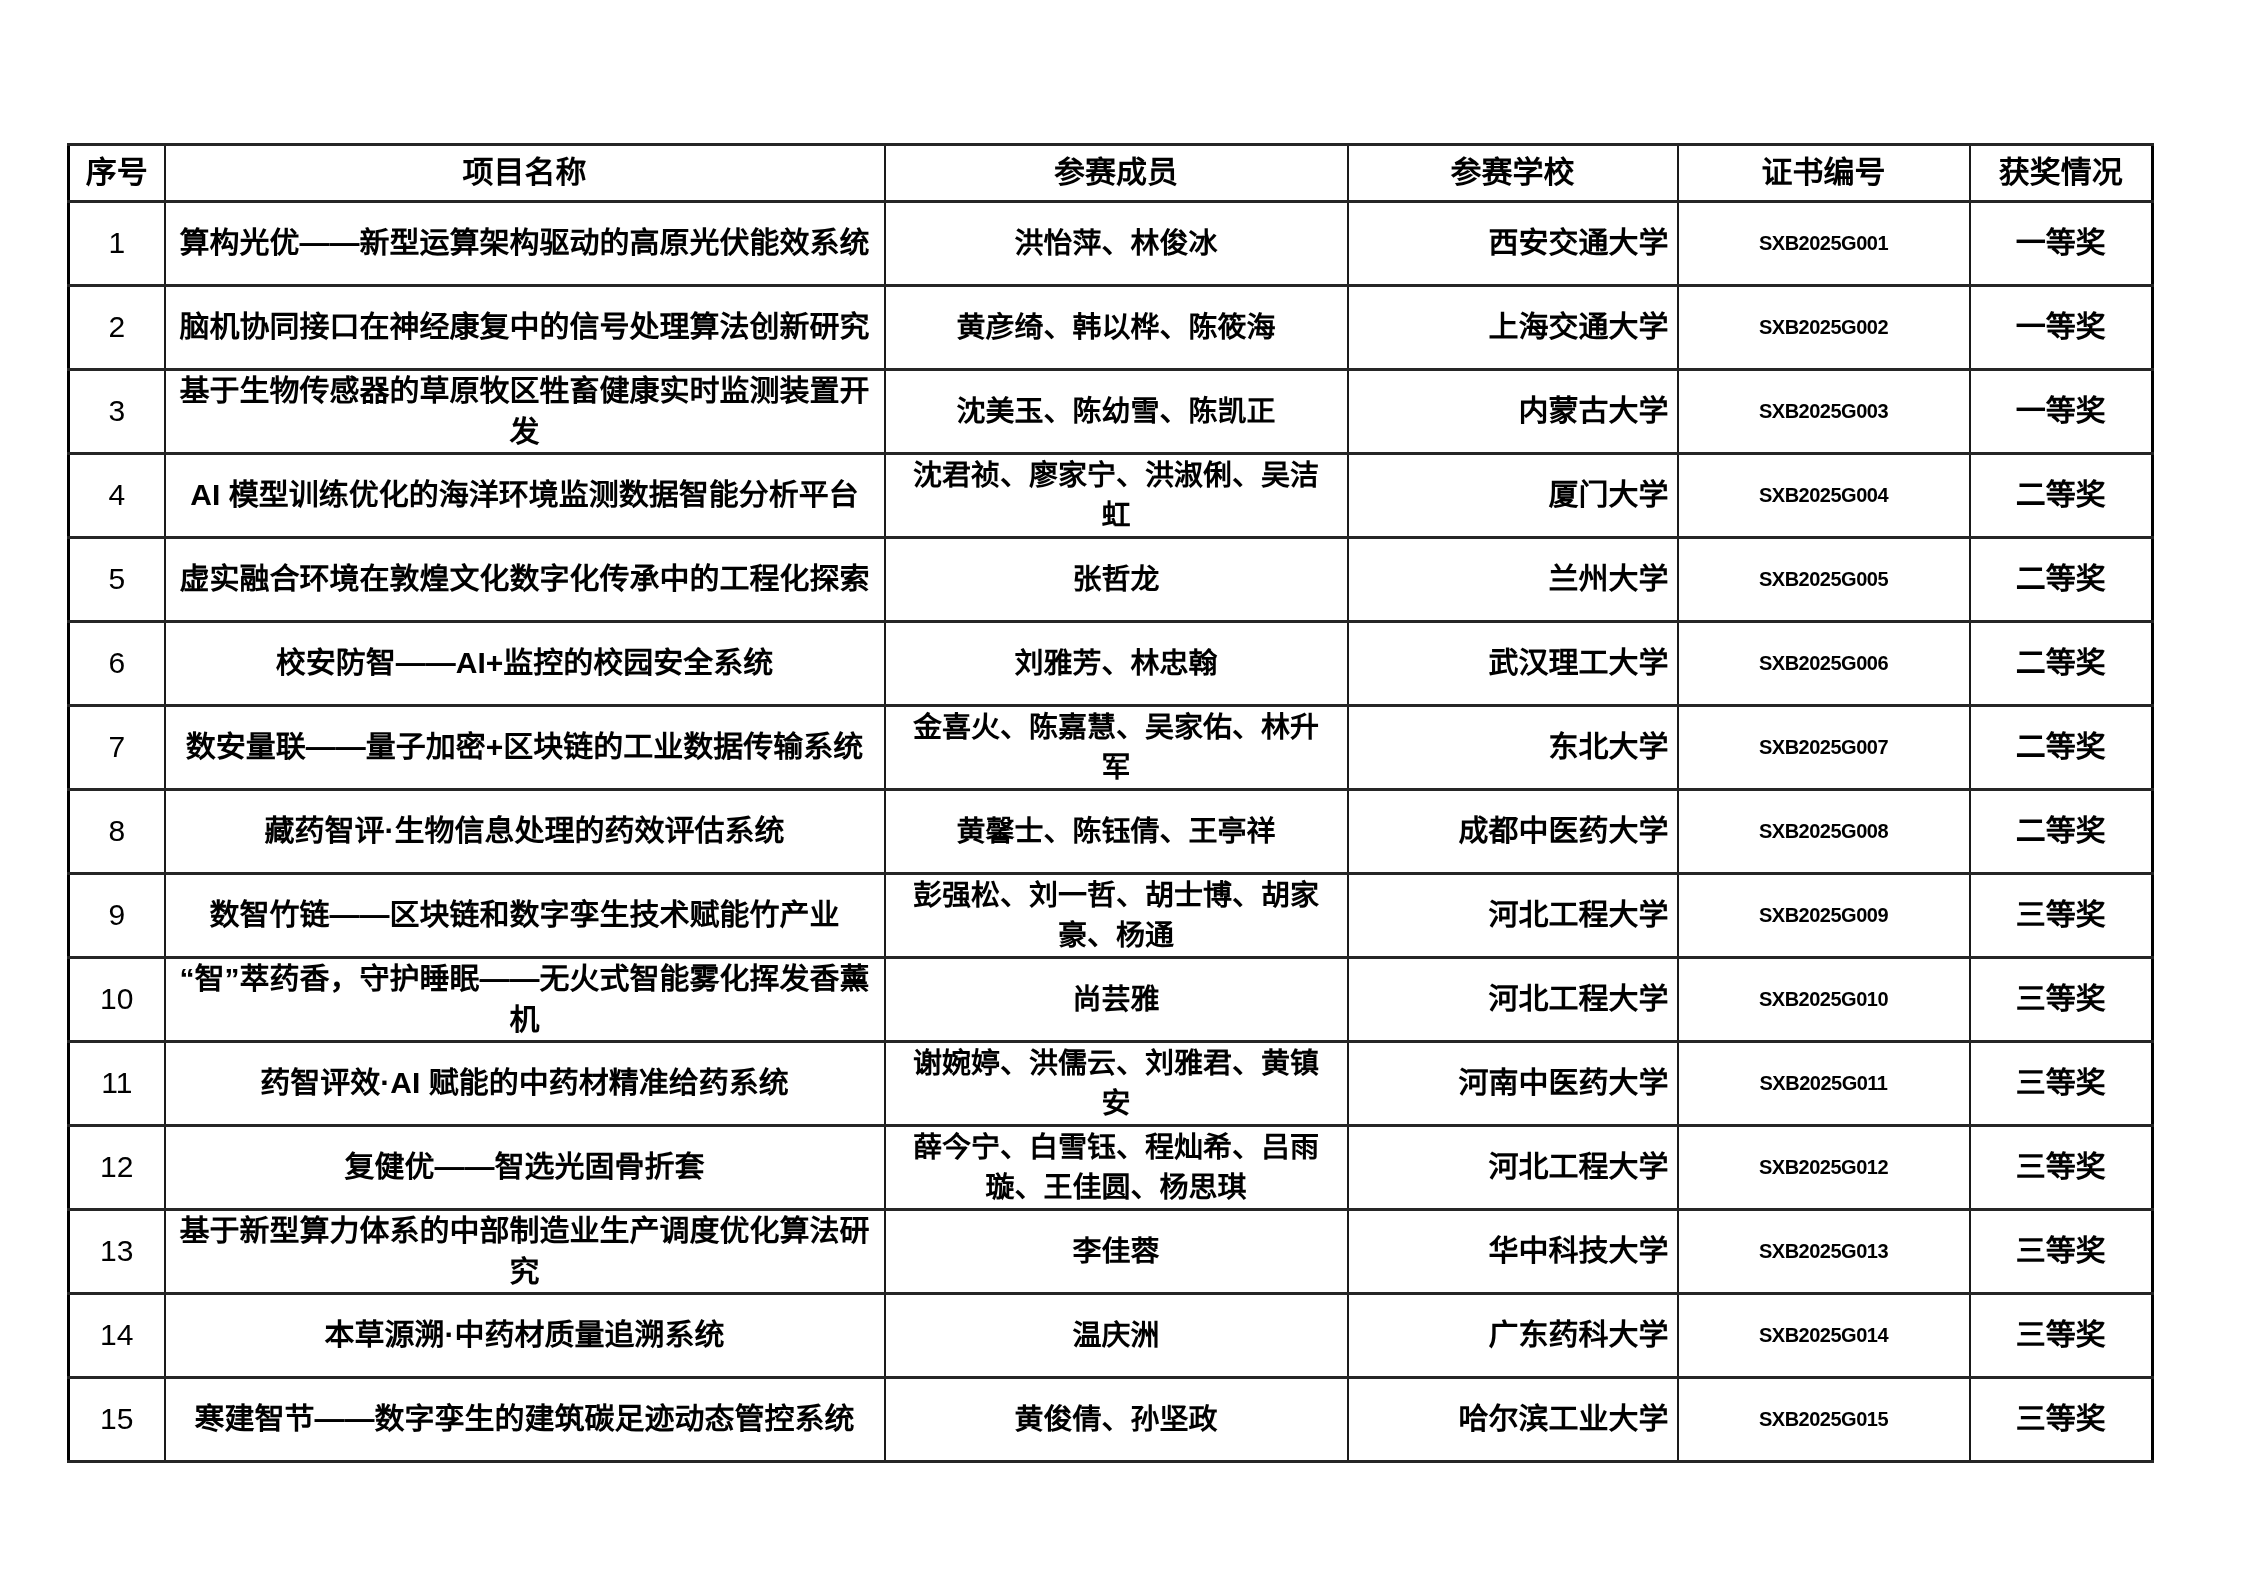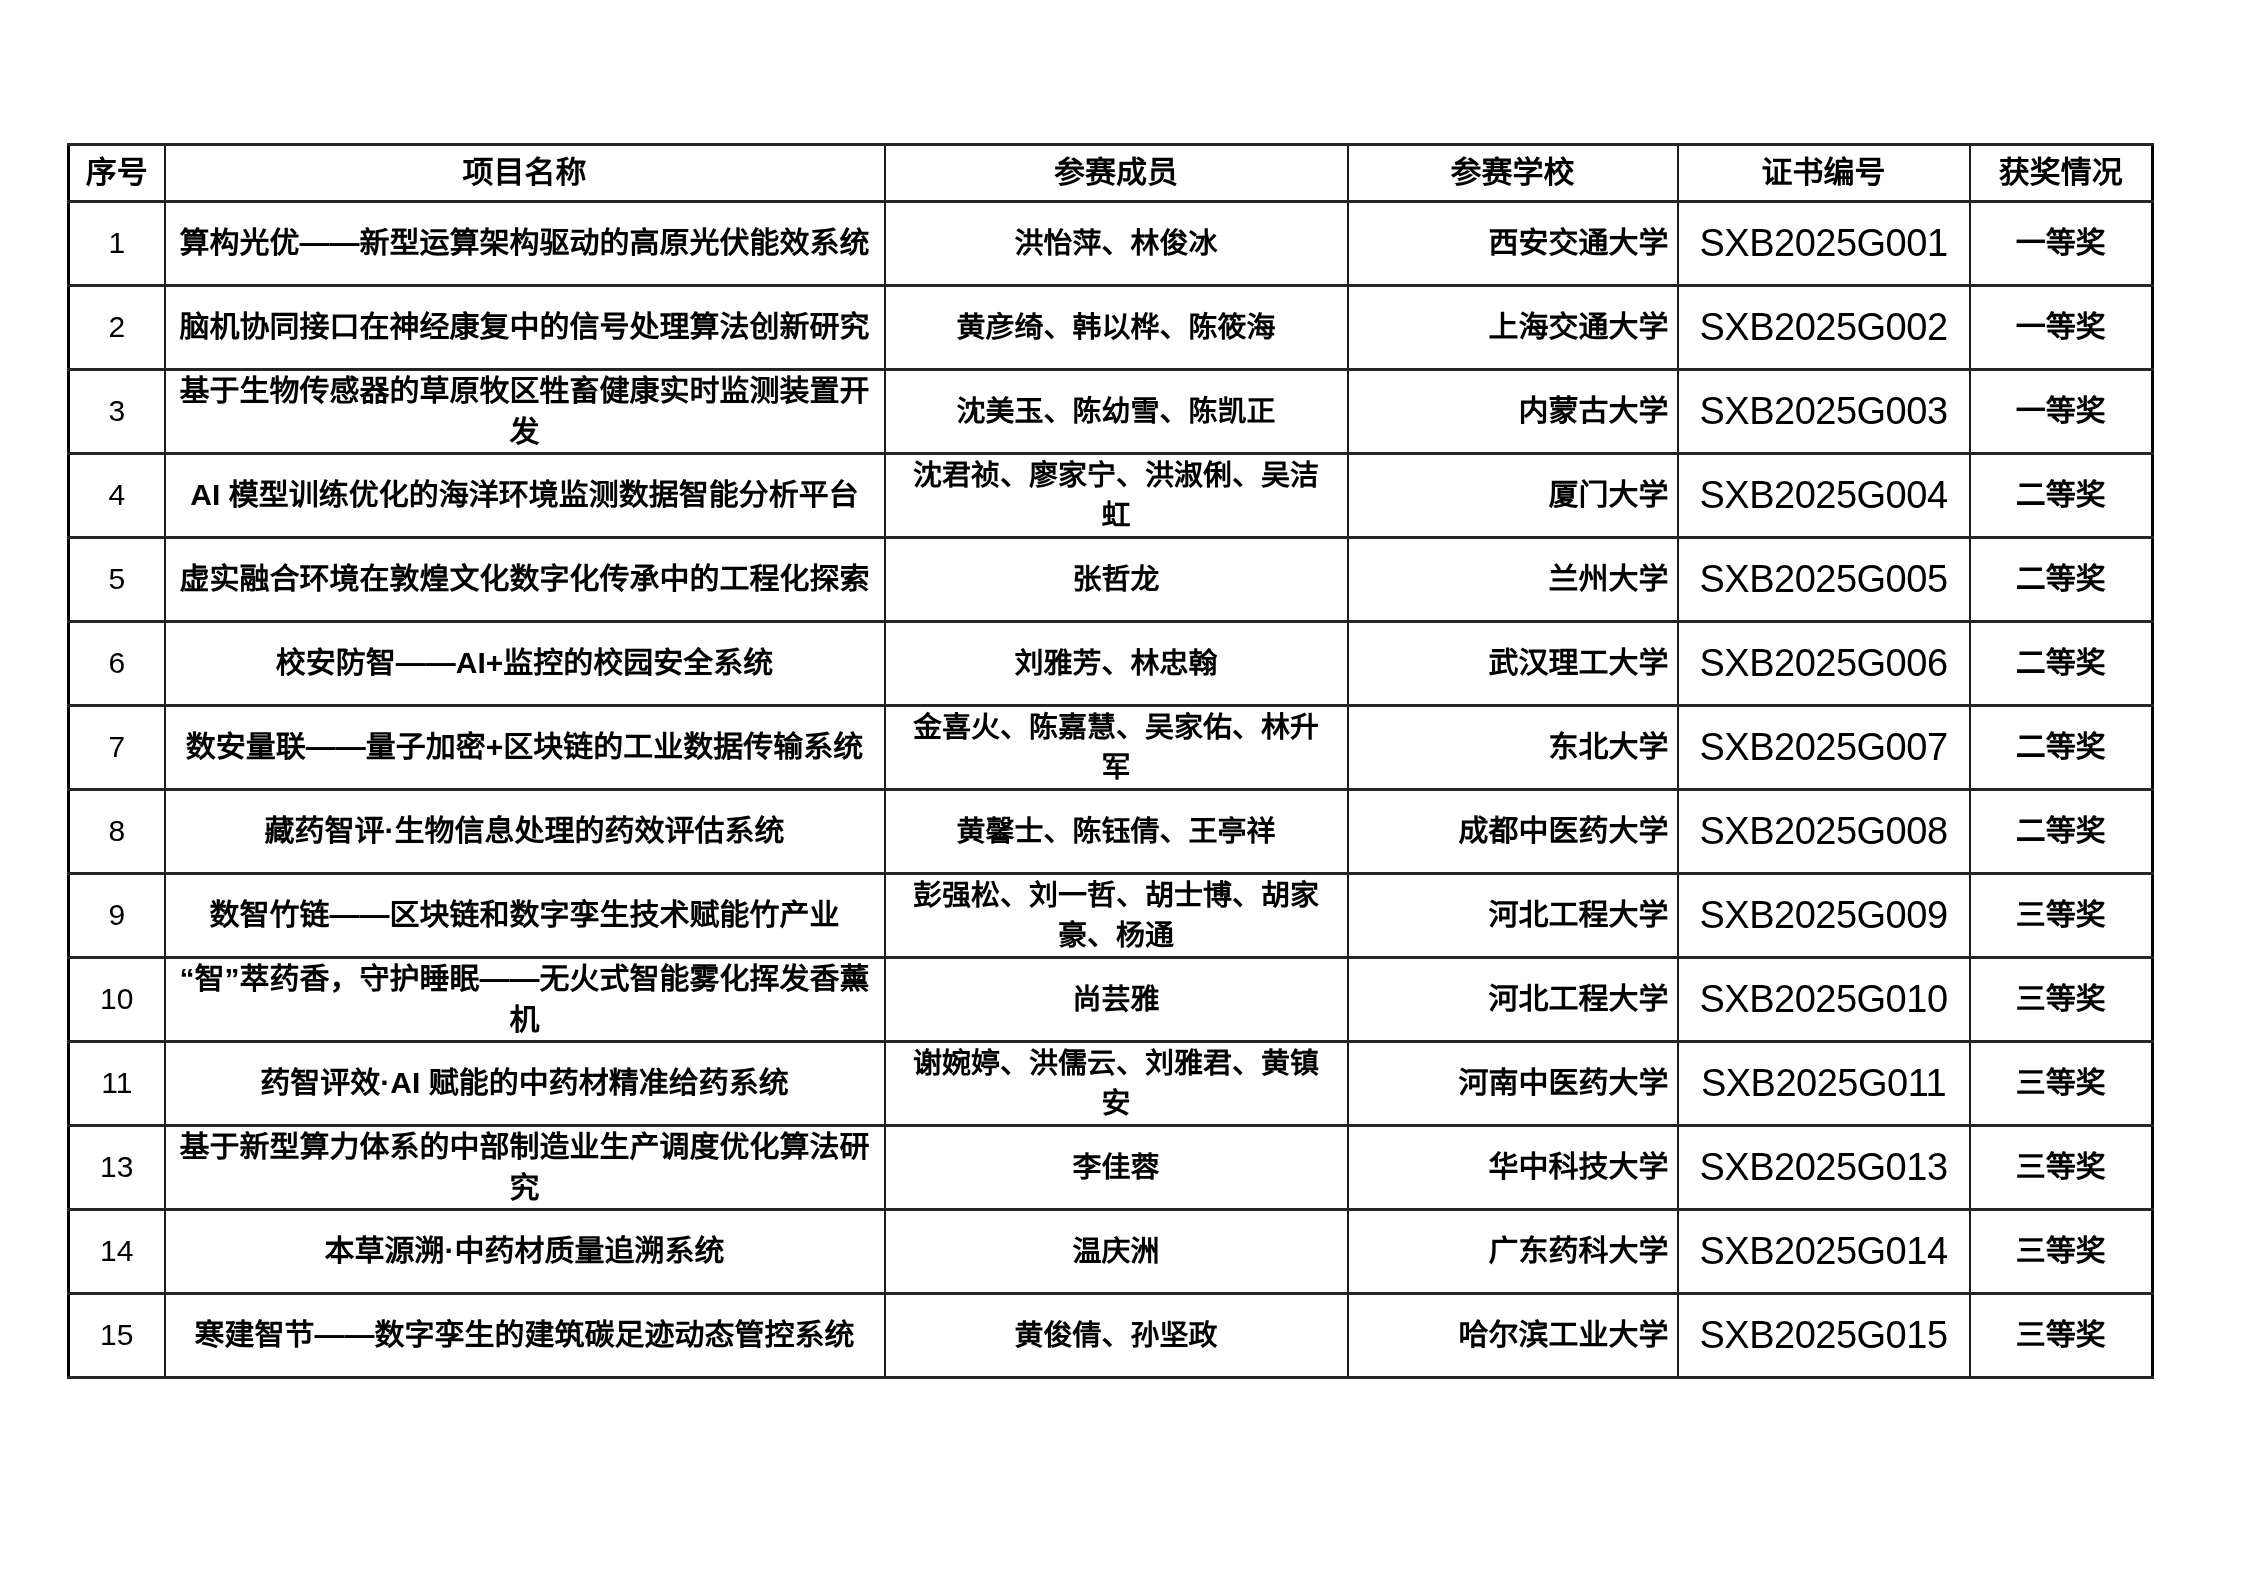--- a/index.html
+++ b/index.html
@@ -70,22 +70,22 @@
     padding: 0 20px;
     line-break: anywhere;
     word-break: break-all;
   }
   td.col-school {
     font-size: 30px;
     font-weight: 700;
     text-align: right;
   }
   td.col-cert {
-    font-size: 38px;
-    font-weight: 400;
+    font-size: 20px;
+    font-weight: 700;
     letter-spacing: -0.5px;
     font-family: "Liberation Sans", "DejaVu Sans", sans-serif;
   }
   td.col-award {
     font-size: 30px;
     font-weight: 700;
   }
 </style>
 </head>
 <body>
@@ -194,20 +194,28 @@
         </tr>
         <tr>
           <td class="col-no">11</td>
           <td class="col-project">药智评效·AI 赋能的中药材精准给药系统</td>
           <td class="col-members">谢婉婷、洪儒云、刘雅君、黄镇安</td>
           <td class="col-school">河南中医药大学</td>
           <td class="col-cert">SXB2025G011</td>
           <td class="col-award">三等奖</td>
         </tr>
         <tr>
+          <td class="col-no">12</td>
+          <td class="col-project">复健优——智选光固骨折套</td>
+          <td class="col-members">薛今宁、白雪钰、程灿希、吕雨璇、王佳圆、杨思琪</td>
+          <td class="col-school">河北工程大学</td>
+          <td class="col-cert">SXB2025G012</td>
+          <td class="col-award">三等奖</td>
+        </tr>
+        <tr>
           <td class="col-no">13</td>
           <td class="col-project">基于新型算力体系的中部制造业生产调度优化算法研究</td>
           <td class="col-members">李佳蓉</td>
           <td class="col-school">华中科技大学</td>
           <td class="col-cert">SXB2025G013</td>
           <td class="col-award">三等奖</td>
         </tr>
         <tr>
           <td class="col-no">14</td>
           <td class="col-project">本草源溯·中药材质量追溯系统</td>

